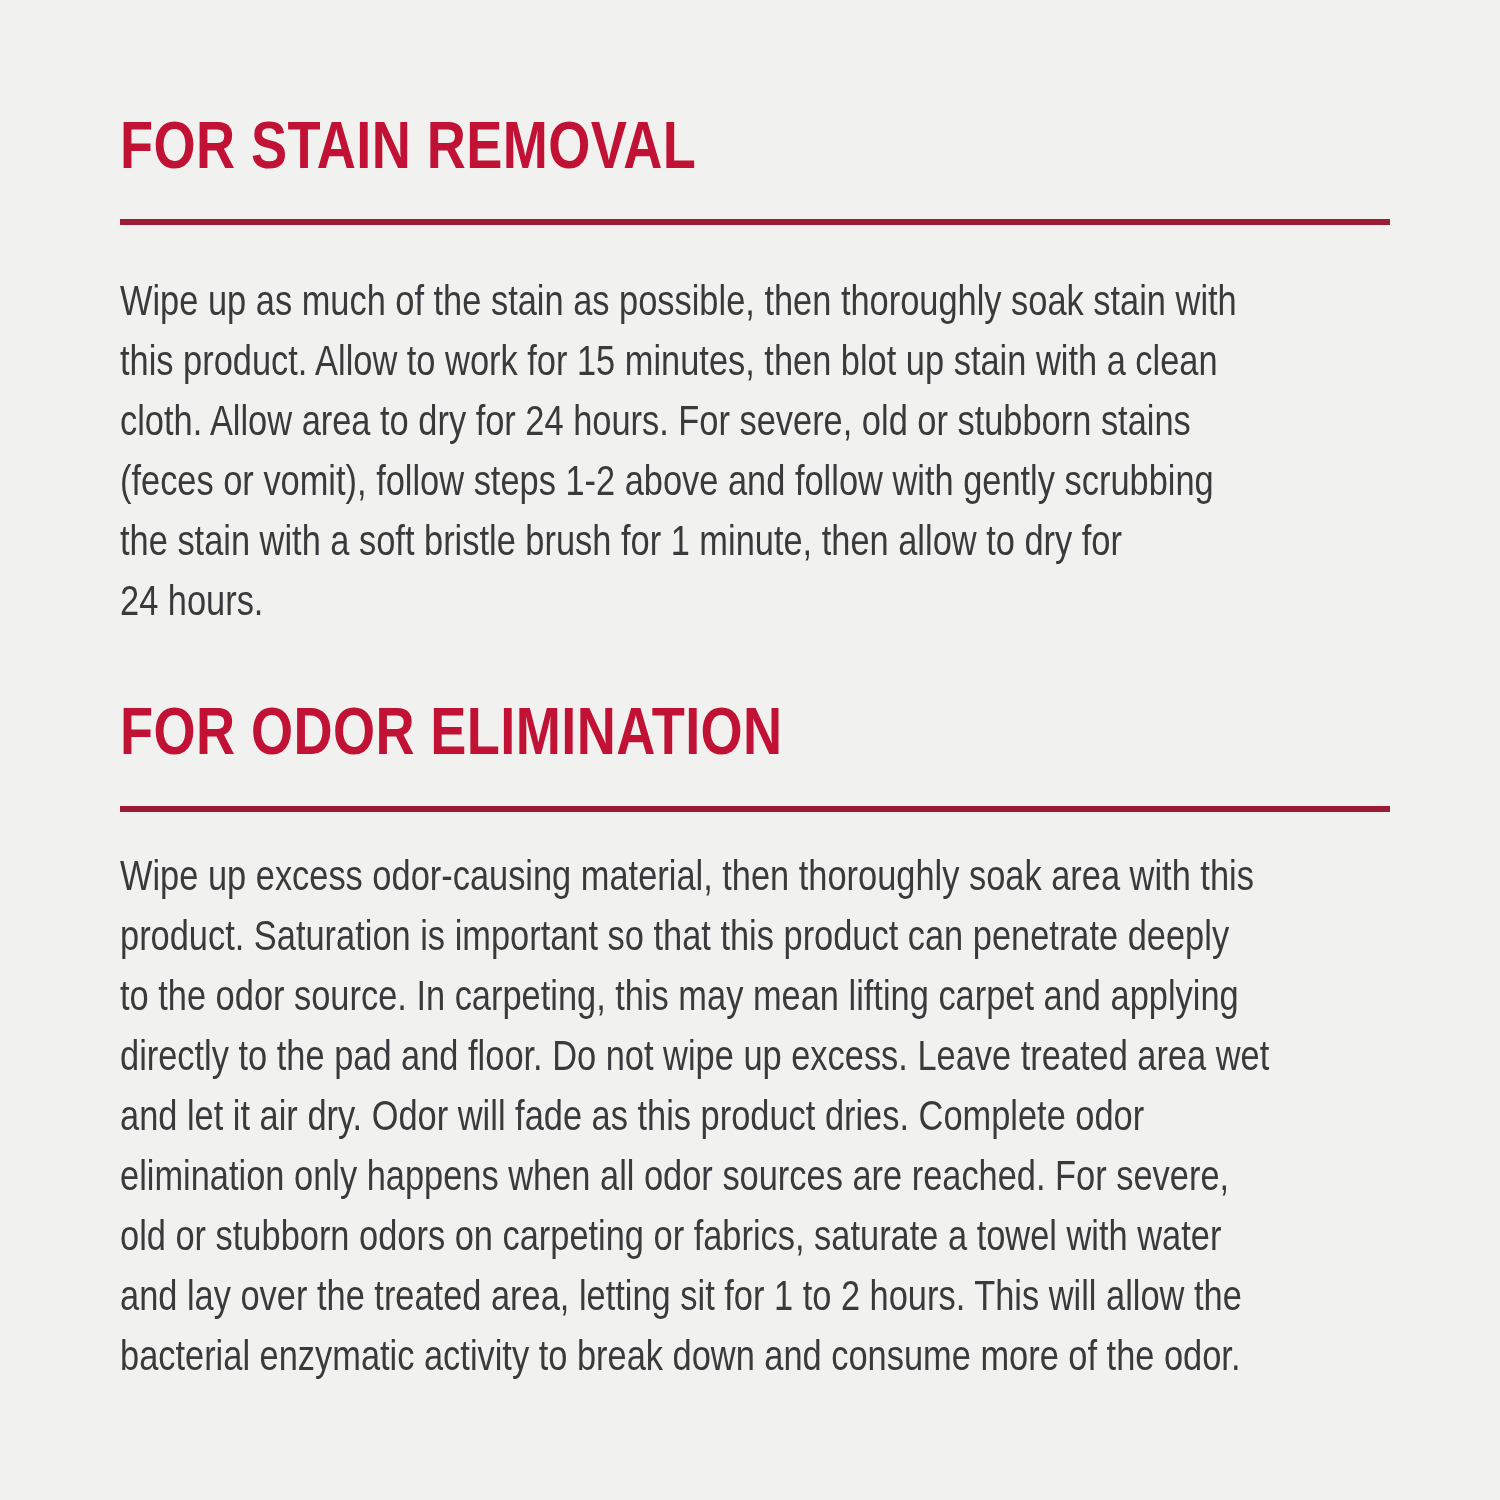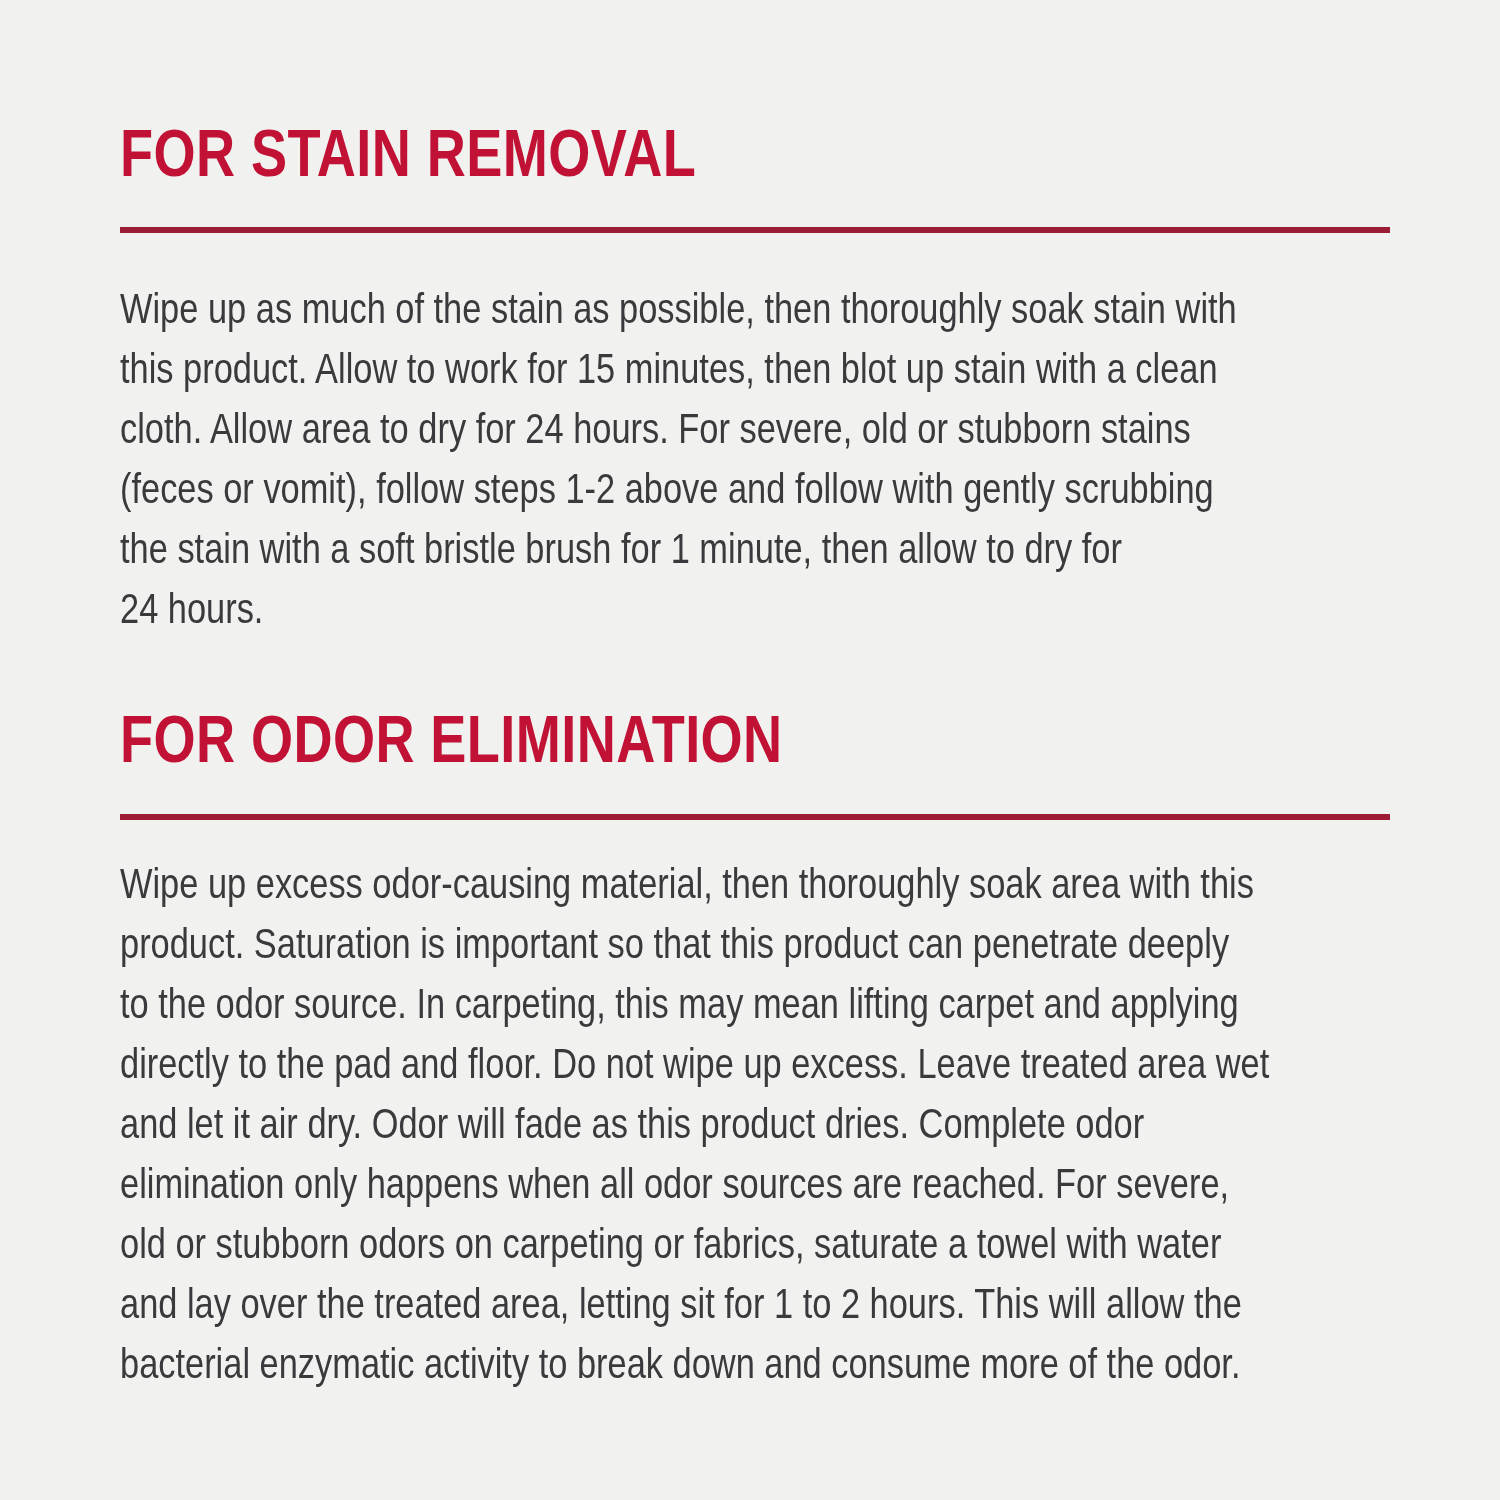--- a/index.html
+++ b/index.html
@@ -10,21 +10,20 @@
     width: 1500px;
     height: 1500px;
     position: relative;
     overflow: hidden;
     background: var(--bg, #f1f1ef);
     font-family: "Liberation Sans", sans-serif;
   }
   .panel {
     position: absolute;
     inset: 0;
-    margin-top: 8px;
   }
   .section-heading {
     position: absolute;
     left: 120px;
     margin: 0;
     font-size: 66px;
     font-weight: bold;
     line-height: 1;
     letter-spacing: 0.5px;
     color: var(--heading-red, #c11235);

